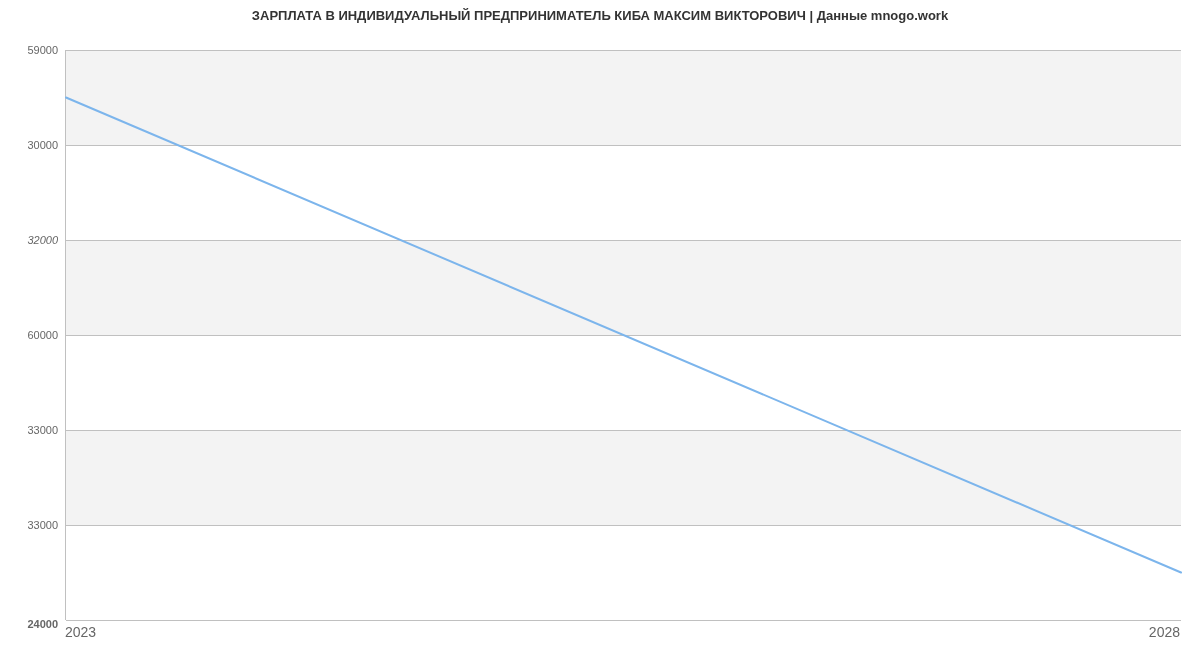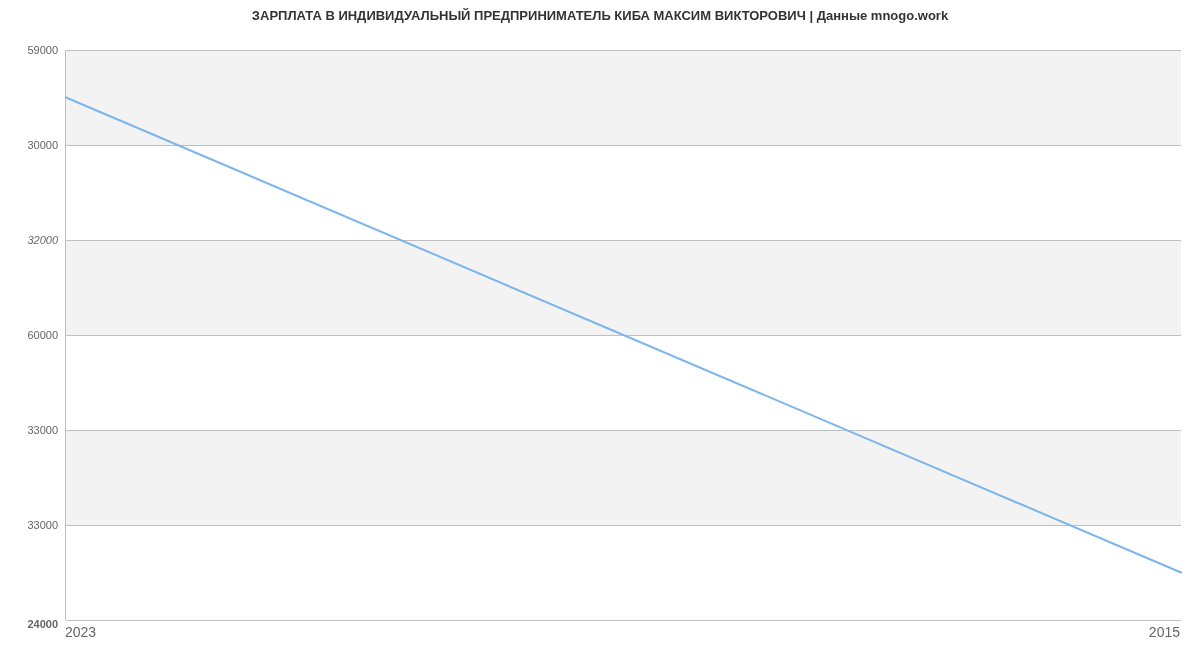--- a/index.html
+++ b/index.html
@@ -104,15 +104,15 @@
       <div class="ytick" style="top: 624px; font-weight: bold;">24000</div>
       <div class="ytick" style="top: 525px;">33000</div>
       <div class="ytick" style="top: 430px;">33000</div>
       <div class="ytick" style="top: 335px;">60000</div>
       <div class="ytick" style="top: 240px; font-style: italic;">32000</div>
       <div class="ytick" style="top: 145px;">30000</div>
       <div class="ytick" style="top: 50px;">59000</div>
     </div>
   <div id="xticks">
       <div class="xtick" style="left: 65px;">2023</div>
-      <div class="xtick" style="left: 1180px; transform: translateX(-100%);">2015</div>
+      <div class="xtick" style="left: 1180px; transform: translateX(-100%);">2028</div>
     </div>
 </div>
 
 </body></html>

